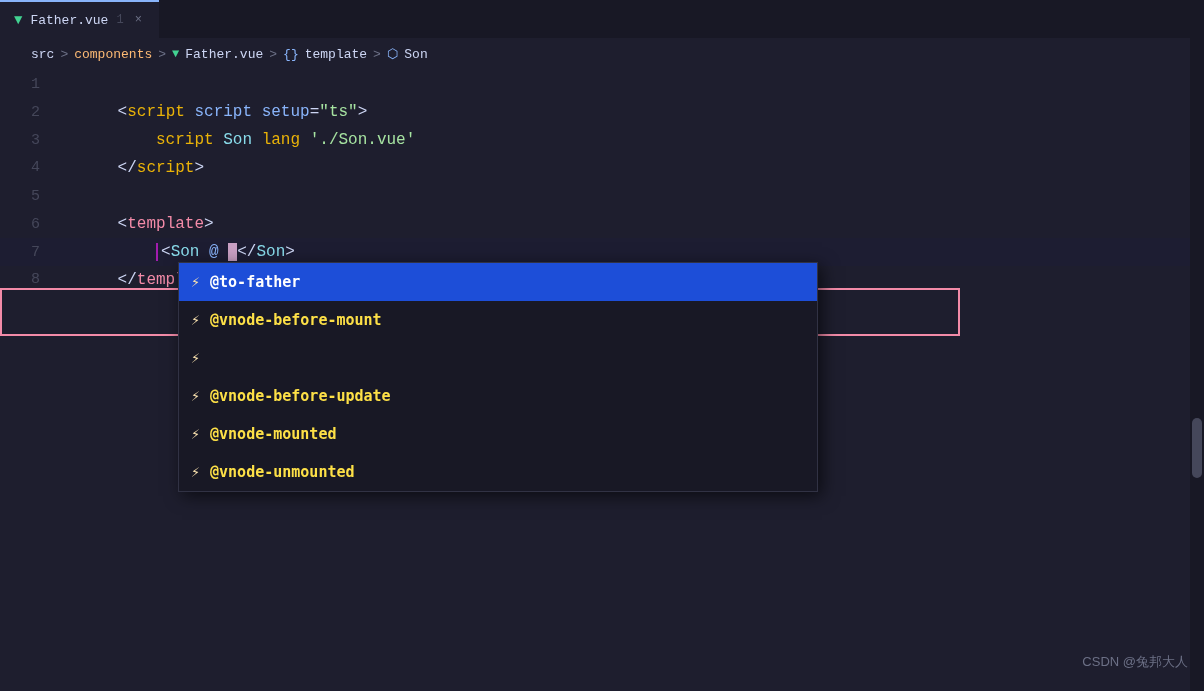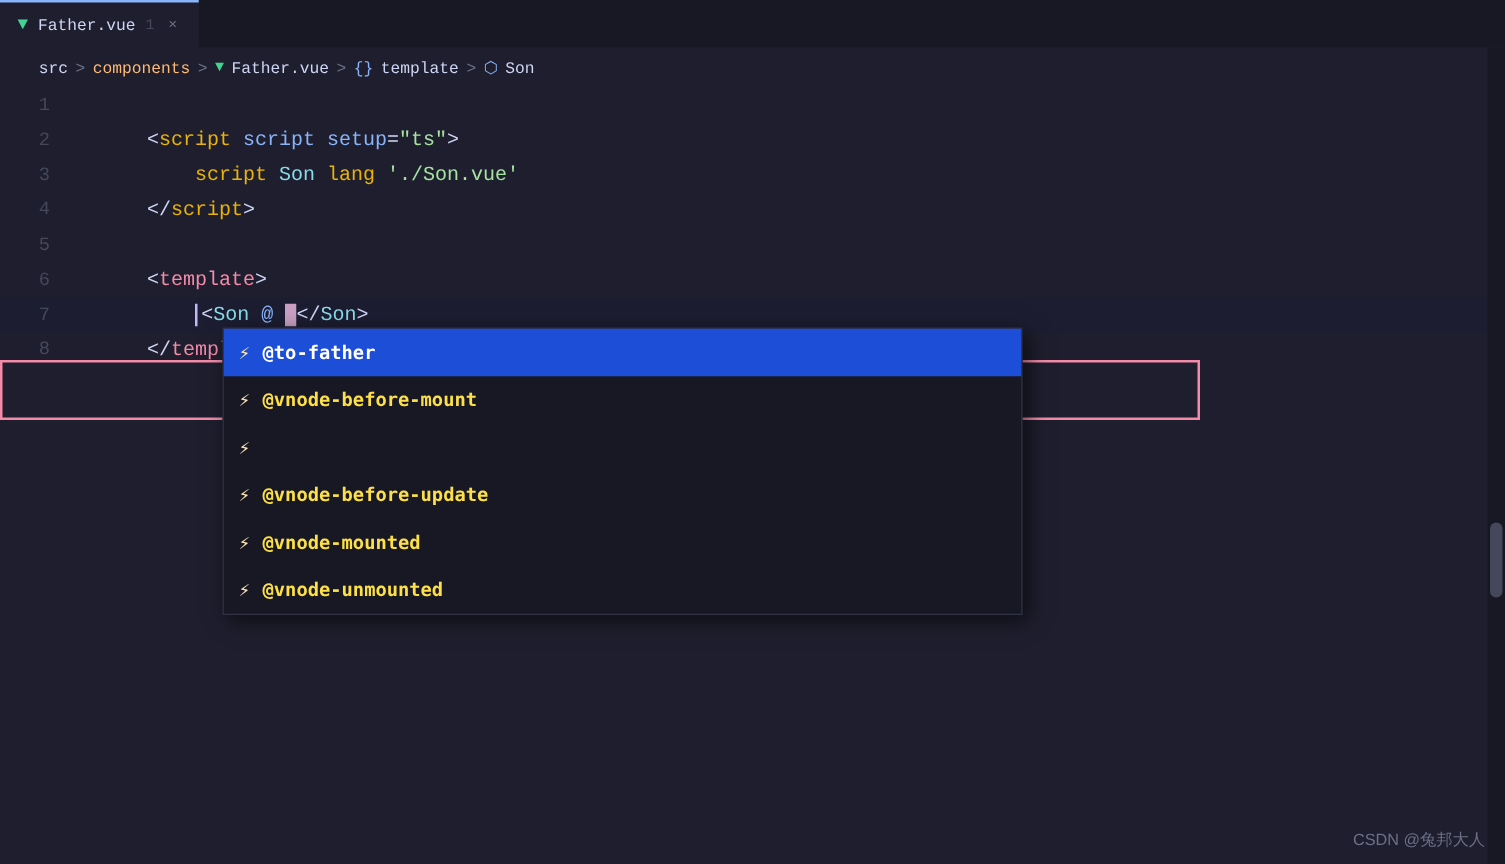--- a/index.html
+++ b/index.html
@@ -174,21 +174,21 @@
       top: 380px;
       width: 10px;
       height: 60px;
       background: #45475a;
       border-radius: 5px;
     }
 
     
     .watermark {
       position: absolute;
-      bottom: 10px;
+      bottom: 20px;
       right: 16px;
       color: #6c7086;
       font-size: 13px;
       font-family: sans-serif;
     }
 
     
     .cursor-block {
       display: inline-block;
       width: 9px;
@@ -256,21 +256,21 @@
   <div class="code-line">
     <span class="line-number">5</span>
     <span class="line-content">
       <span class="punct">&lt;</span><span class="tag">template</span><span class="punct">&gt;</span>
     </span>
   </div>
 
   <div class="code-line">
     <span class="line-number">6</span>
     <span class="line-content">
-      <span class="plain">    </span><span style="border-left:2px solid #c4b5fd;padding-left:3px;"><span class="punct">&lt;</span><span class="component">Son</span><span class="plain"> </span><span class="attr">@</span><span class="plain"> </span><span class="cursor-block"></span><span class="punct">&lt;/</span><span class="component">Son</span><span class="punct">&gt;</span></span>
+      <span class="plain">    </span><span style="border-left:2px solid #a21caf;padding-left:3px;"><span class="punct">&lt;</span><span class="component">Son</span><span class="plain"> </span><span class="attr">@</span><span class="plain"> </span><span class="cursor-block"></span><span class="punct">&lt;/</span><span class="component">Son</span><span class="punct">&gt;</span></span>
     </span>
   </div>
 
   <div class="code-line" style="background:rgba(30,30,60,0.3);">
     <span class="line-number">7</span>
     <span class="line-content">
       <span class="punct">&lt;/</span><span class="tag">templa</span>
     </span>
   </div>
 

